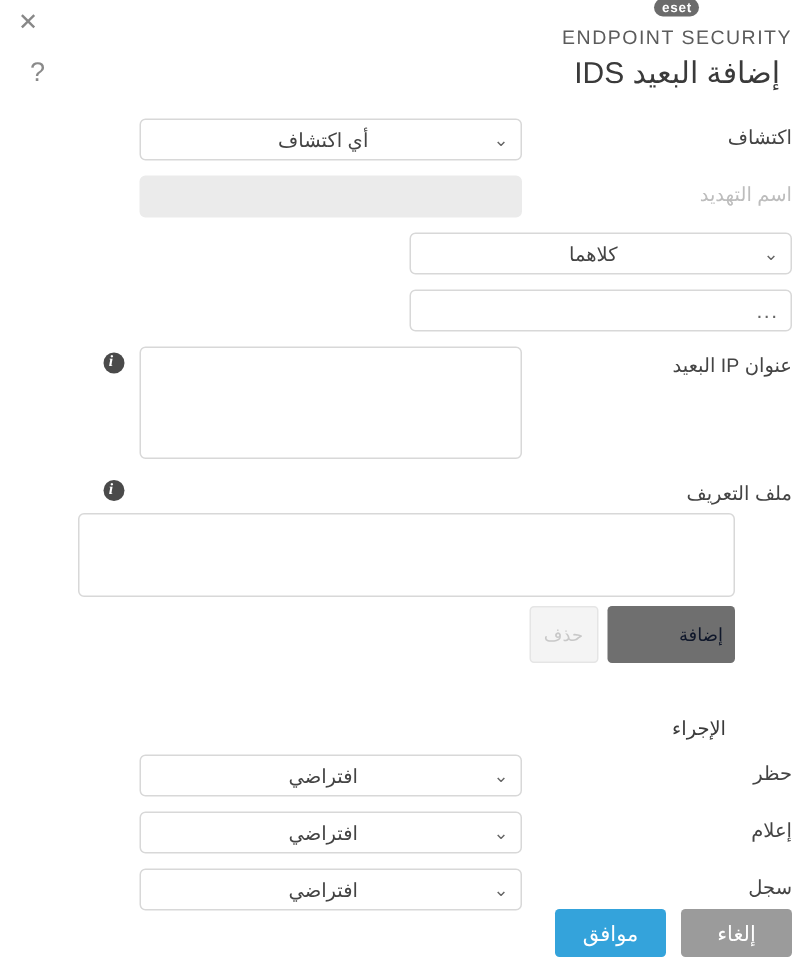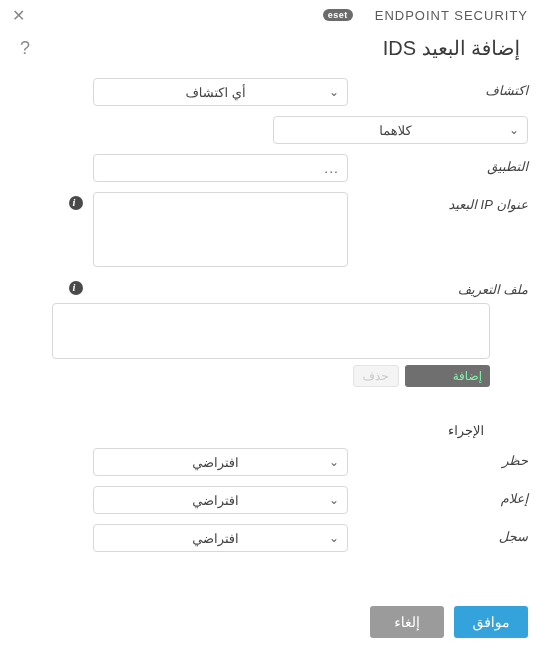--- a/index.html
+++ b/index.html
@@ -22,22 +22,23 @@
 }
 .close-x {
   color: #888;
   font-size: 16px;
   cursor: pointer;
   font-weight: 300;
 }
 .brand {
   display: flex;
   align-items: center;
-  gap: 22px;
+  gap: 6px;
   direction: ltr;
+  flex-direction: column;
 }
 .brand-badge {
   background: #6b6b6b;
   color: #fff;
   font-size: 9px;
   font-weight: 700;
   padding: 1px 5px;
   border-radius: 7px;
   letter-spacing: 0.5px;
 }
@@ -70,21 +71,20 @@
 .row {
   display: flex;
   align-items: flex-start;
   margin-bottom: 10px;
 }
 .label-cell {
   width: 180px;
   padding-top: 5px;
   color: #444;
   font-size: 13px;
-  font-style: italic;
 }
 .label-disabled { color: #bdbdbd; }
 .control-cell {
   flex: 1;
   display: flex;
   align-items: flex-start;
   gap: 8px;
 }
 .ctrl {
   width: 255px;
@@ -146,31 +146,31 @@
   background: #fff;
 }
 .profile-btns {
   margin: 0 38px 0 38px;
   display: flex;
   gap: 6px;
   justify-content: flex-start;
 }
 .btn-small {
   min-width: 46px;
-  height: 22px;
+  height: 38px;
   border-radius: 3px;
   border: none;
   font-size: 12px;
   display: flex;
   align-items: center;
   justify-content: center;
   padding: 0 8px;
   cursor: pointer;
 }
-.btn-add { background: #6f6f6f; color: #86efac; padding-left: 48px; }
+.btn-add { background: #6f6f6f; color: #0f172a; padding-left: 48px; }
 .btn-del {
   background: #f4f4f4;
   border: 1px solid #e5e5e5;
   color: #c8c8c8;
   cursor: default;
 }
 .section-title {
   font-weight: 400;
   color: #3a3a3a;
   font-size: 13px;
@@ -225,33 +225,41 @@
     <div class="label-cell">اكتشاف</div>
     <div class="control-cell">
       <div class="ctrl">
         <span class="chev">⌄</span>
         <span class="value">أي اكتشاف</span>
       </div>
       <div class="info-col"></div>
     </div>
   </div>
 
+  <div class="row">
+    <div class="label-cell label-disabled">اسم التهديد</div>
+    <div class="control-cell">
+      <div class="ctrl disabled">
+        <span class="value"></span>
+      </div>
+      <div class="info-col"></div>
+    </div>
+  </div>
 
   <div class="row">
     <div class="control-cell">
       <div class="ctrl">
         <span class="chev">⌄</span>
         <span class="value">كلاهما</span>
       </div>
       <div class="info-col"></div>
     </div>
   </div>
 
   <div class="row">
-    <div class="label-cell">التطبيق</div>
     <div class="control-cell">
       <div class="ctrl">
         <span class="dots">...</span>
         <span class="value"></span>
       </div>
       <div class="info-col"></div>
     </div>
   </div>
 
   <div class="row">
@@ -310,15 +318,15 @@
         <span class="chev">⌄</span>
         <span class="value">افتراضي</span>
       </div>
       <div class="info-col"></div>
     </div>
   </div>
 
 </div>
 
 <div class="footer">
+  <div class="btn-main btn-primary">موافق</div>
   <div class="btn-main btn-secondary">إلغاء</div>
-  <div class="btn-main btn-primary">موافق</div>
 </div>
 
 </body></html>

